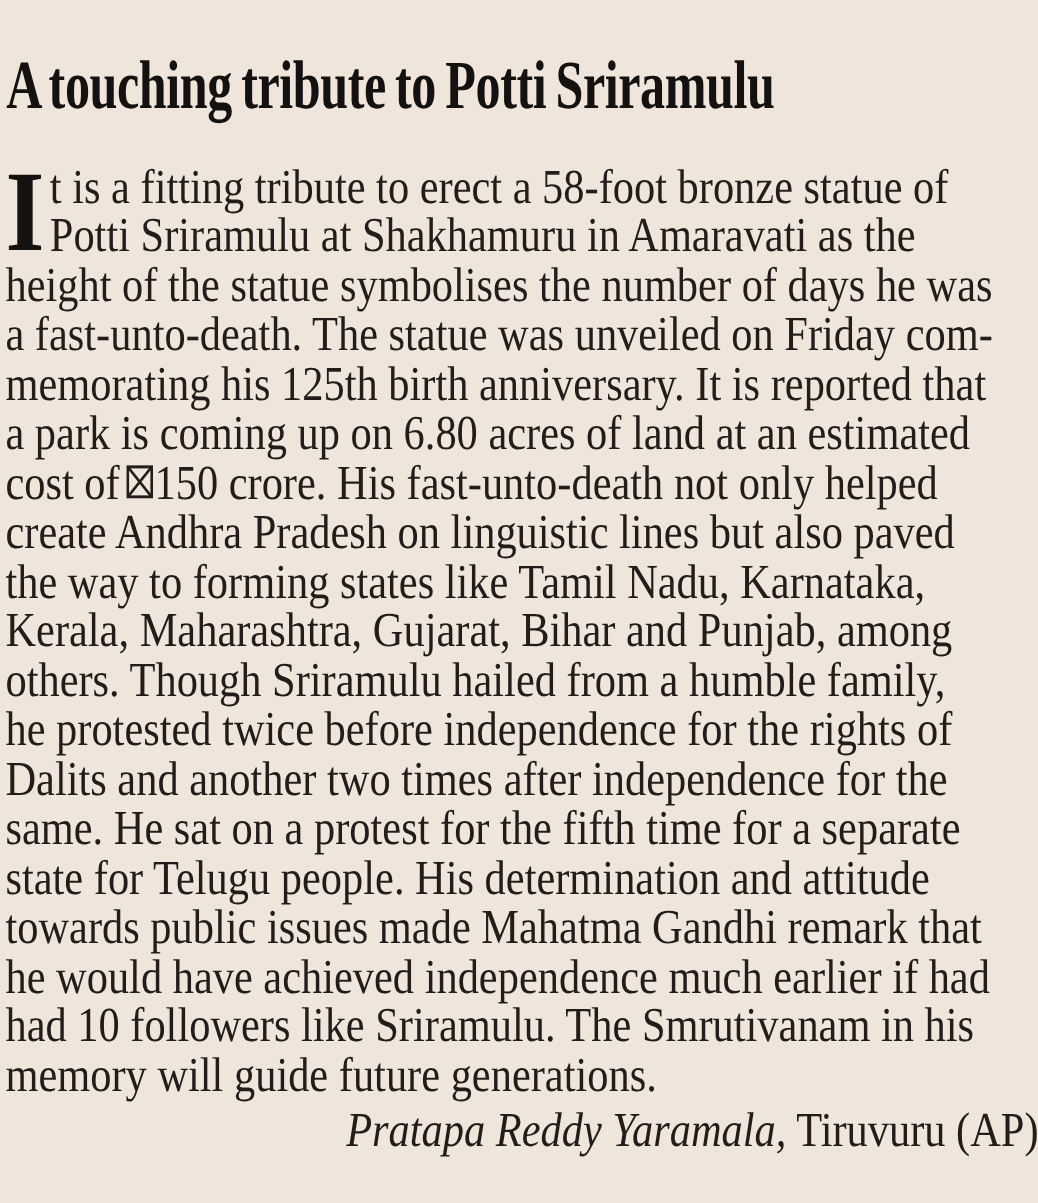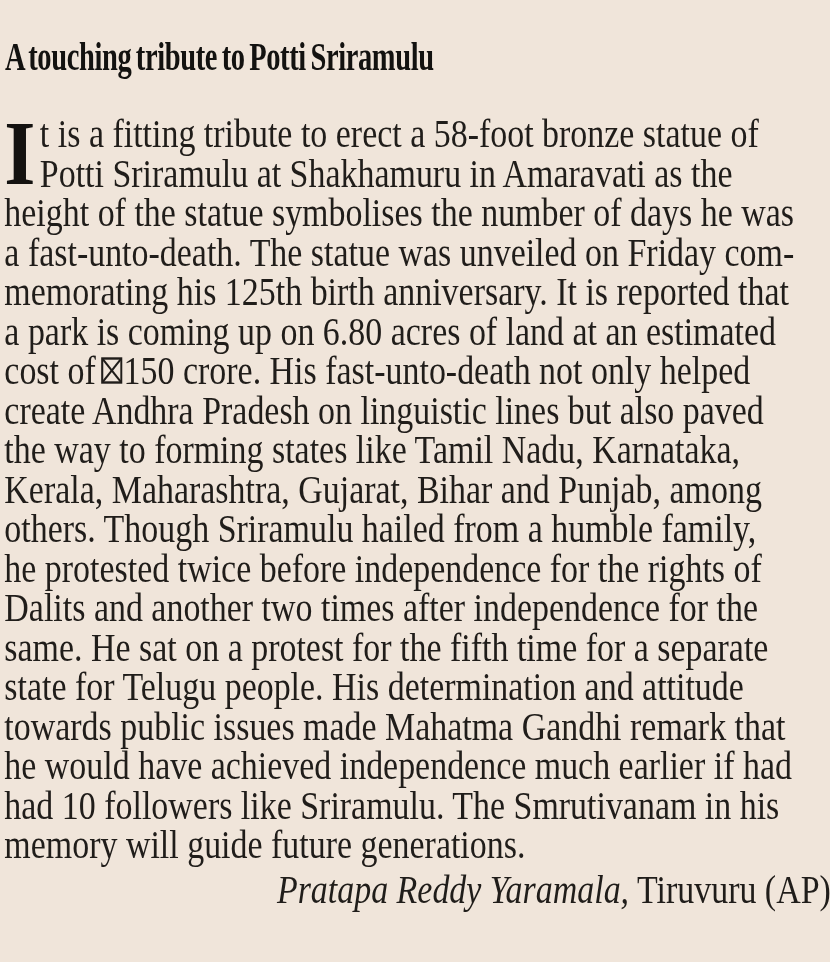--- a/index.html
+++ b/index.html
@@ -10,21 +10,21 @@
     color: #1d1b19;
   }
   .page {
     position: relative;
     width: 830px; height: 962px;
     overflow: hidden;
     background: #f0e5da;
   }
   .headline {
     padding: 5px 0 0 5px;
-    font-size: 39px;
+    font-size: 55px;
     line-height: 51px;
     font-weight: bold;
     color: #131210;
     white-space: nowrap;
   }
   .headline .squeeze {
     display: inline-block;
     transform: scaleX(0.73);
     transform-origin: 0 50%;
     word-spacing: -3px;

